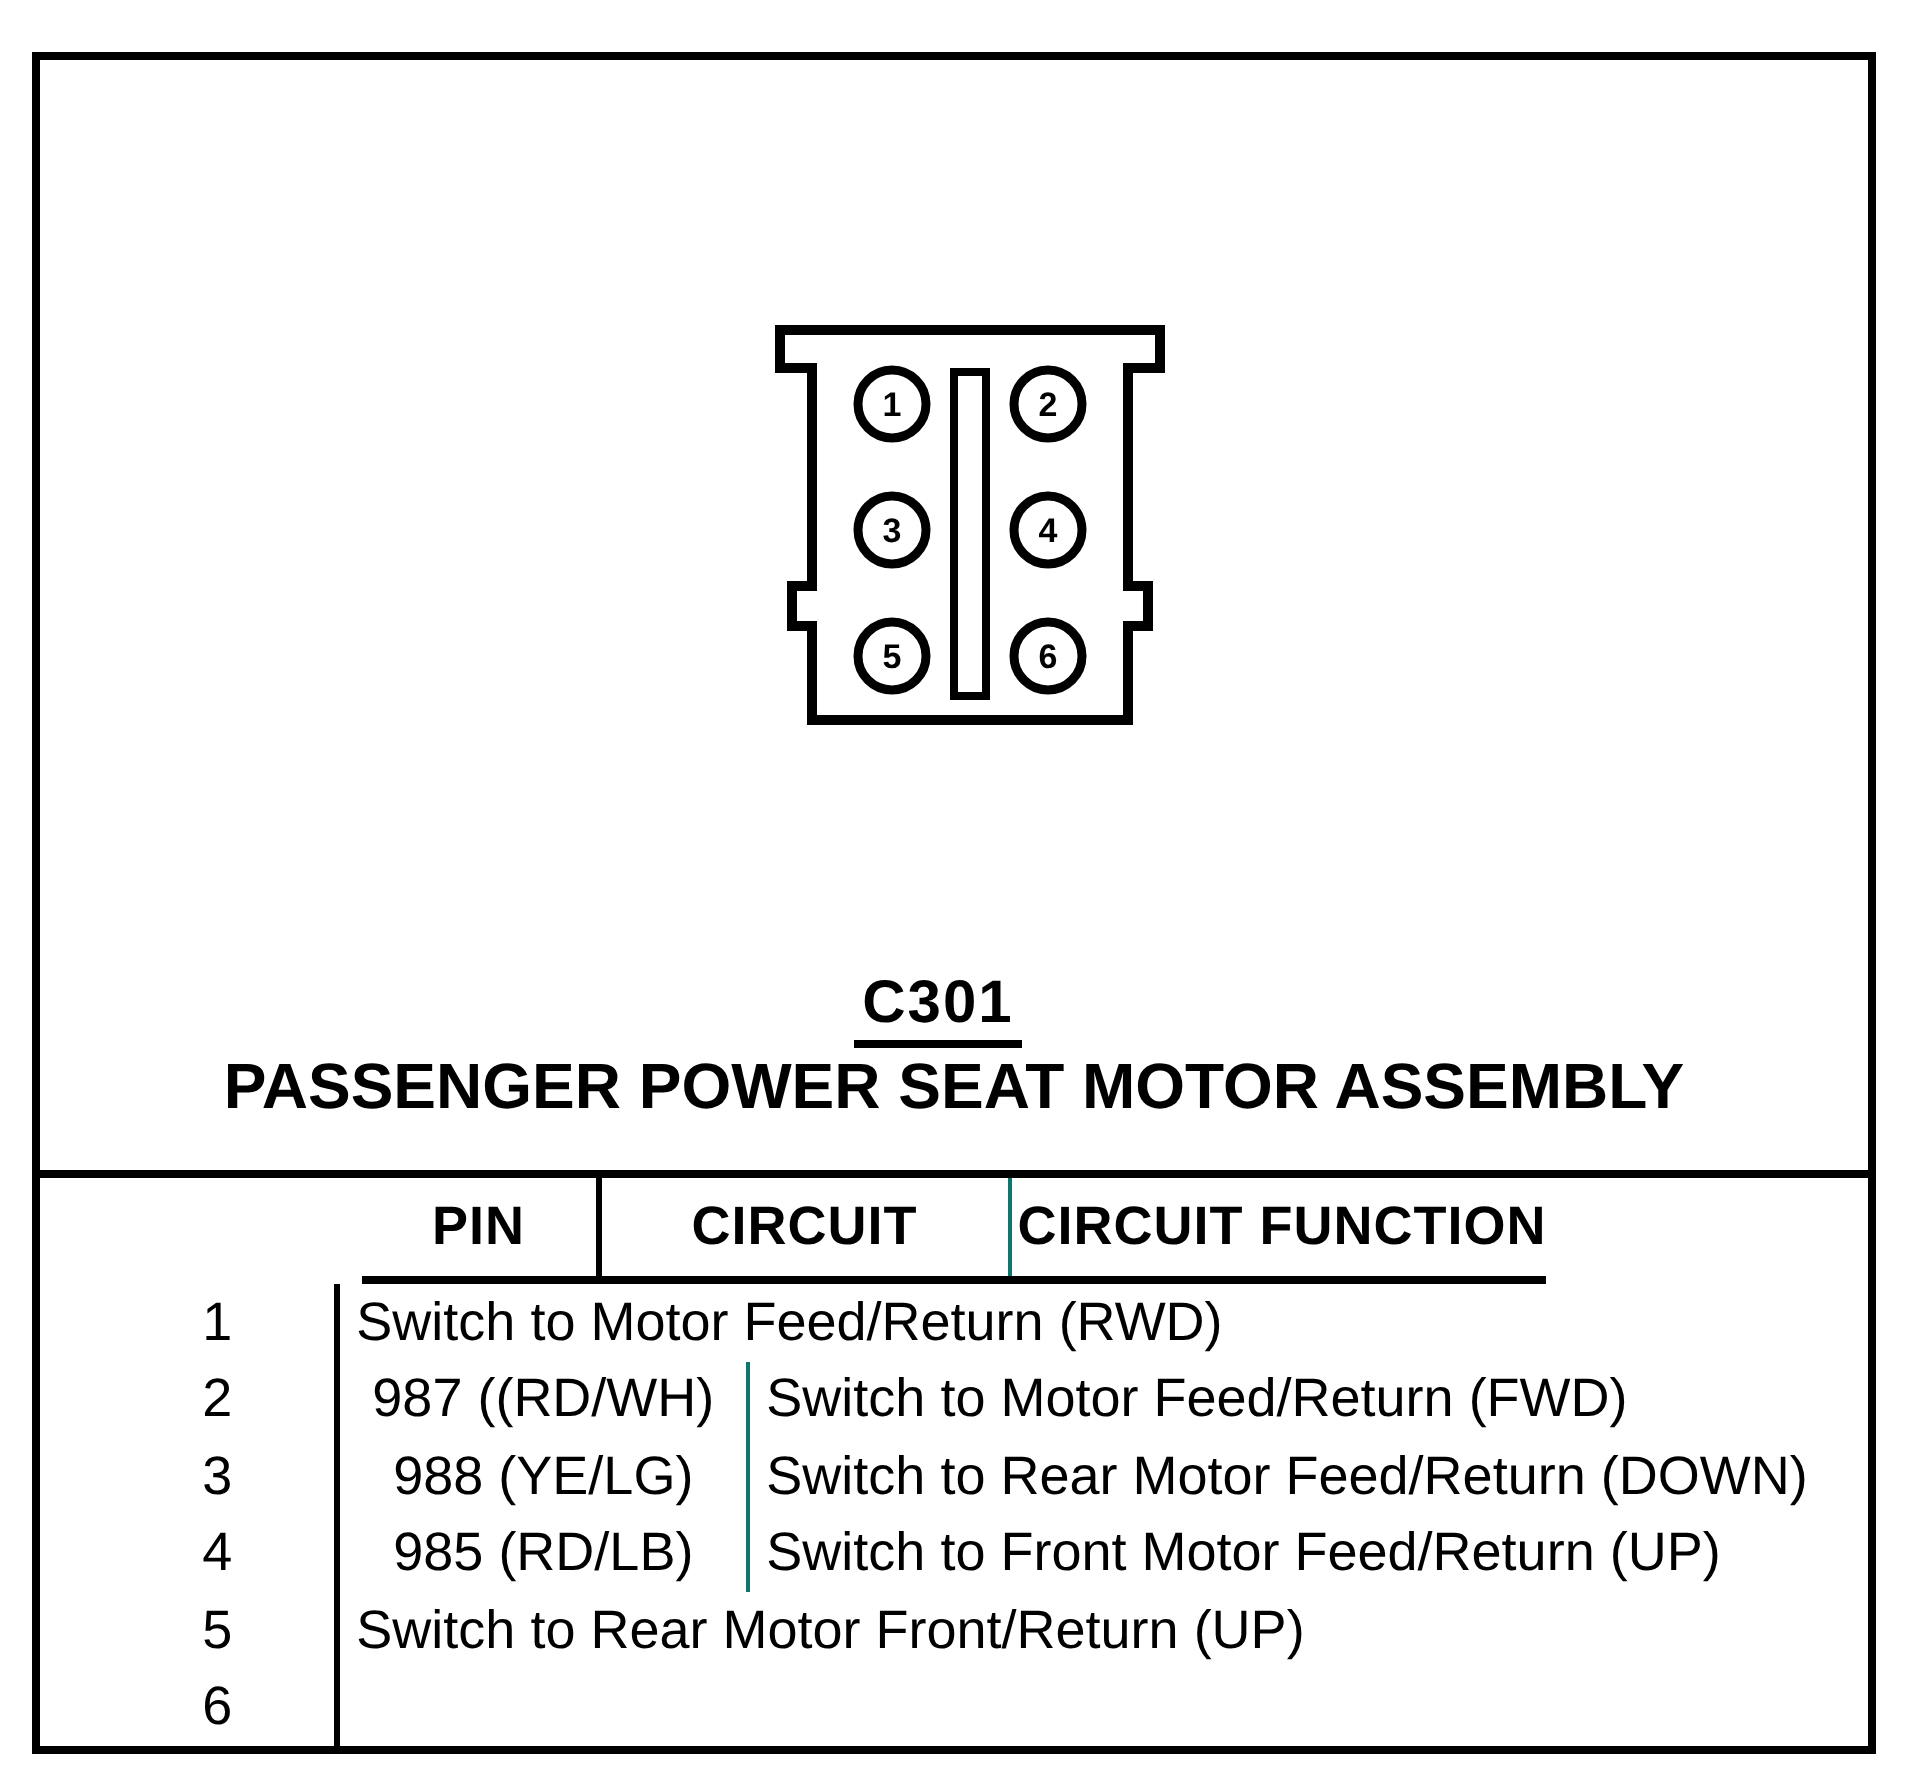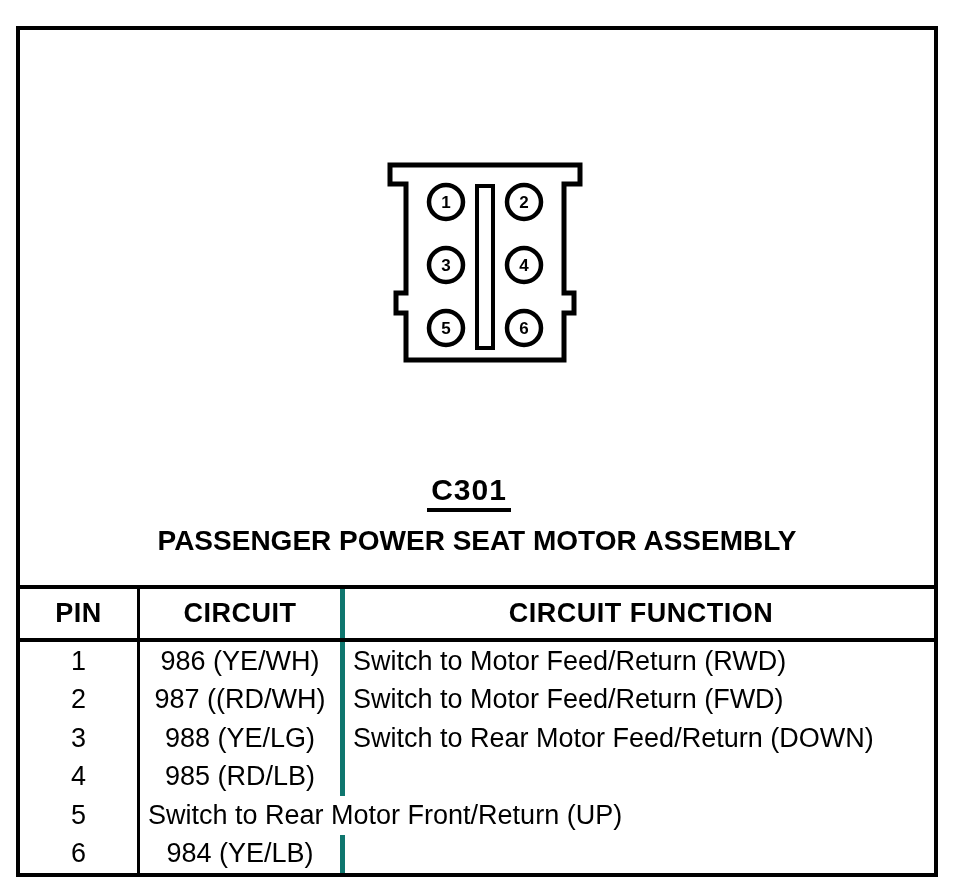--- a/index.html
+++ b/index.html
@@ -29,53 +29,54 @@
   .connector-svg {
     position: absolute;
     left: 385px;
     top: 158px;
     width: 200px;
     height: 210px;
   }
   .connector-id {
     position: absolute;
     left: 0;
-    top: 474px;
+    top: 486px;
     width: 938px;
     text-align: center;
   }
   .connector-id span {
     display: inline-block;
     font-size: 30px;
     font-weight: bold;
     letter-spacing: 1px;
     border-bottom: 4px solid #000000;
     padding: 0 4px 2px 4px;
     line-height: 1.05;
   }
   .connector-name {
     position: absolute;
     left: 0;
     top: 525px;
     width: 954px;
     text-align: center;
-    font-size: 28px;
+    font-size: 32px;
     font-weight: bold;
     letter-spacing: 0px;
   }
   .ptable {
     position: absolute;
     left: 20px;
     top: 585px;
     width: 914px;
     height: 288px;
     border-top: 4px solid #000000;
     box-sizing: border-box;
     display: flex;
     flex-direction: column;
+    align-items: center;
   }
   .thead {
     display: flex;
     height: 53px;
     border-bottom: 4px solid #000000;
     box-sizing: border-box;
     align-items: center;
   }
   .thead .cell {
     font-weight: bold;
@@ -101,21 +102,21 @@
     box-sizing: border-box;
     font-size: 27px;
     line-height: 1;
   }
   .col-pin {
     width: 120px;
     border-right: 3px solid #000000;
   }
   .col-circuit {
     width: 205px;
-    border-right: 5px solid #0f766e;
+    border-right: 2px solid #0f766e;
   }
   .col-func {
     flex: 1;
     justify-content: flex-start;
     padding-left: 8px;
   }
   .pin-num-svg {
     font-family: "Liberation Sans", sans-serif;
     font-weight: bold;
     font-size: 17px;
@@ -166,40 +167,39 @@
 
   <div class="ptable">
     <div class="thead">
       <div class="cell col-pin">PIN</div>
       <div class="cell col-circuit">CIRCUIT</div>
       <div class="cell col-func" style="justify-content:center; padding-left:3px;">CIRCUIT FUNCTION</div>
     </div>
     <div class="tbody">
       <div class="trow">
         <div class="cell col-pin">1</div>
-        <div class="cell col-circuit">986 (YE/WH)</div>
         <div class="cell col-func">Switch to Motor Feed/Return (RWD)</div>
       </div>
       <div class="trow">
         <div class="cell col-pin">2</div>
         <div class="cell col-circuit">987 ((RD/WH)</div>
         <div class="cell col-func">Switch to Motor Feed/Return (FWD)</div>
       </div>
       <div class="trow">
         <div class="cell col-pin">3</div>
         <div class="cell col-circuit">988 (YE/LG)</div>
         <div class="cell col-func">Switch to Rear Motor Feed/Return (DOWN)</div>
       </div>
       <div class="trow">
         <div class="cell col-pin">4</div>
         <div class="cell col-circuit">985 (RD/LB)</div>
+        <div class="cell col-func">Switch to Front Motor Feed/Return (UP)</div>
       </div>
       <div class="trow">
         <div class="cell col-pin">5</div>
         <div class="cell col-func">Switch to Rear Motor Front/Return (UP)</div>
       </div>
       <div class="trow">
         <div class="cell col-pin">6</div>
-        <div class="cell col-circuit">984 (YE/LB)</div>
       </div>
     </div>
   </div>
 </div>
 
 </body></html>

